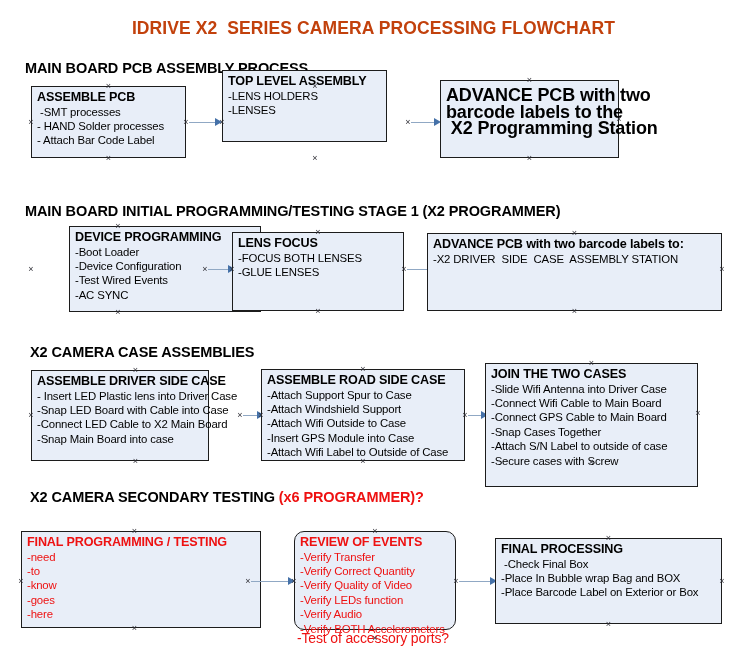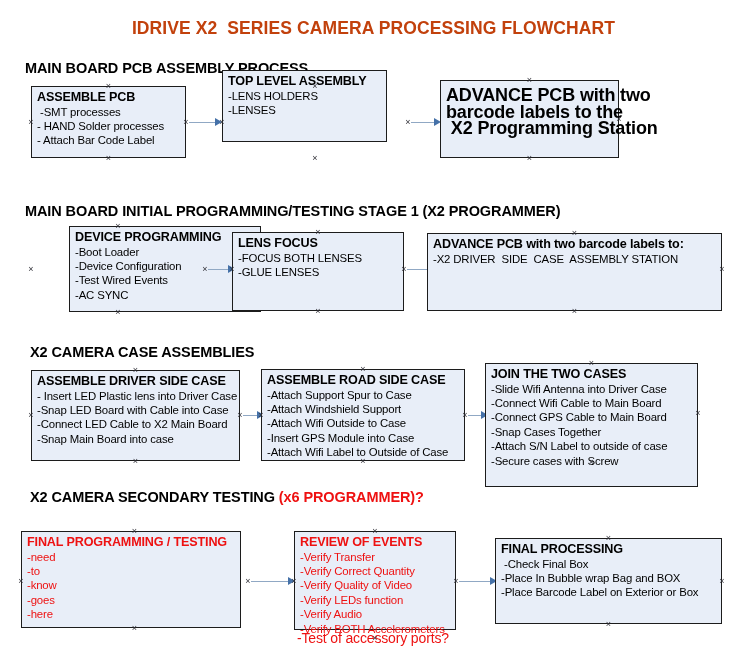--- a/index.html
+++ b/index.html
@@ -48,21 +48,21 @@
   }
 
   
   .flowbox {
     position: absolute;
     box-sizing: border-box;
     background: #e8eef8;
     border: 1.3px solid #1c1c1c;
     padding: 3px 4px 2px 5px;
   }
-  .flowbox.clipless { overflow: visible; }
+  .flowbox.clipless { overflow: visible; border-radius: 10px; }
 
   .box-title {
     font-size: 12.6px;
     font-weight: bold;
     color: #000000;
     line-height: 14.5px;
     white-space: pre;
     letter-spacing: -0.15px;
   }
   .box-line {
@@ -217,21 +217,21 @@
   <div class="flowbox" style="left:427px; top:233px; width:295px; height:78px;">
     <div class="box-title">ADVANCE PCB with two barcode labels to:</div>
     <div class="box-line">-X2 DRIVER  SIDE  CASE  ASSEMBLY STATION</div>
   </div>
   <div class="handle" style="left:574.5px; top:233px;"></div>
   <div class="handle" style="left:574.5px; top:311px;"></div>
   <div class="handle" style="left:722px; top:269px;"></div>
 
   <div class="section-heading" style="left:30px; top:344px;">X2 CAMERA CASE ASSEMBLIES</div>
 
-  <div class="flowbox" style="left:31px; top:370px; width:209px; height:91px;">
+  <div class="flowbox" style="left:31px; top:370px; width:178px; height:91px;">
     <div class="box-title">ASSEMBLE DRIVER SIDE CASE</div>
     <div class="box-line">- Insert LED Plastic lens into Driver Case</div>
     <div class="box-line">-Snap LED Board with Cable into Case</div>
     <div class="box-line">-Connect LED Cable to X2 Main Board</div>
     <div class="box-line">-Snap Main Board into case</div>
   </div>
   <div class="handle" style="left:135.5px; top:370px;"></div>
   <div class="handle" style="left:135.5px; top:461px;"></div>
   <div class="handle" style="left:31px; top:415px;"></div>
   <div class="handle" style="left:240px; top:415px;"></div>
@@ -267,21 +267,21 @@
     <div class="box-line">-Snap Cases Together</div>
     <div class="box-line">-Attach S/N Label to outside of case</div>
     <div class="box-line">-Secure cases with Screw</div>
   </div>
   <div class="handle" style="left:591.5px; top:363px;"></div>
   <div class="handle" style="left:591.5px; top:462px;"></div>
   <div class="handle" style="left:698px; top:413px;"></div>
 
   <div class="section-heading" style="left:30px; top:489px;"><span>X2 CAMERA SECONDARY TESTING </span><span class="accent">(x6 PROGRAMMER)?</span></div>
 
-  <div class="flowbox red" style="left:21px; top:531px; width:220px; height:97px;">
+  <div class="flowbox red" style="left:21px; top:531px; width:240px; height:97px;">
     <div class="box-title">FINAL PROGRAMMING / TESTING</div>
     <div class="box-line">-need</div>
     <div class="box-line">-to</div>
     <div class="box-line">-know</div>
     <div class="box-line">-goes</div>
     <div class="box-line">-here</div>
   </div>
   <div class="handle" style="left:134.5px; top:531px;"></div>
   <div class="handle" style="left:134.5px; top:628px;"></div>
   <div class="handle" style="left:21px; top:581px;"></div>

